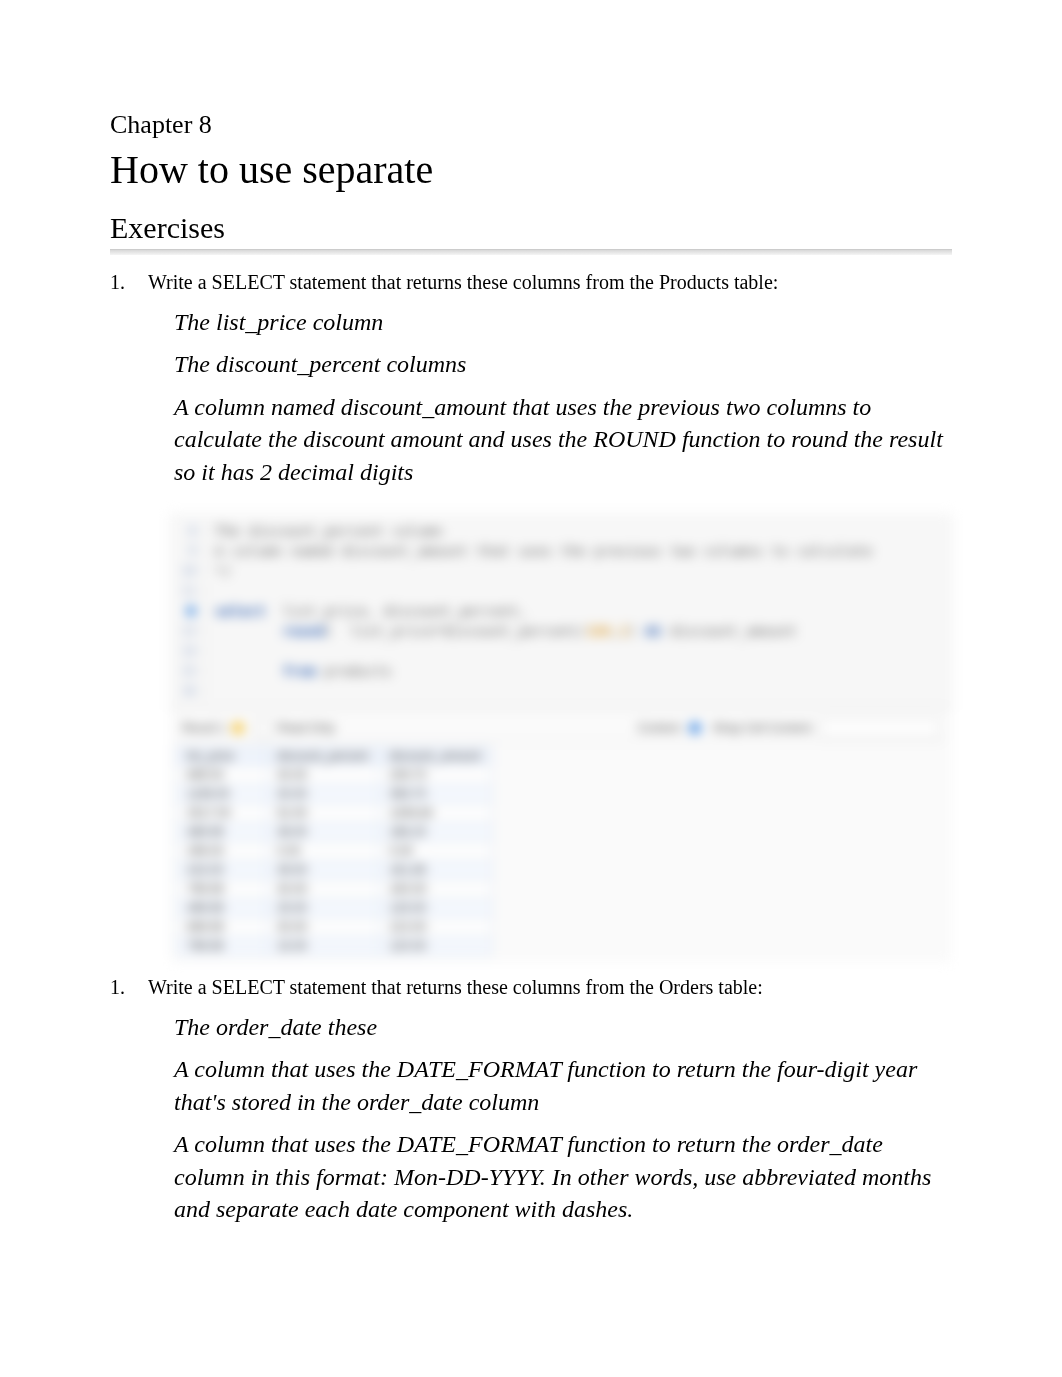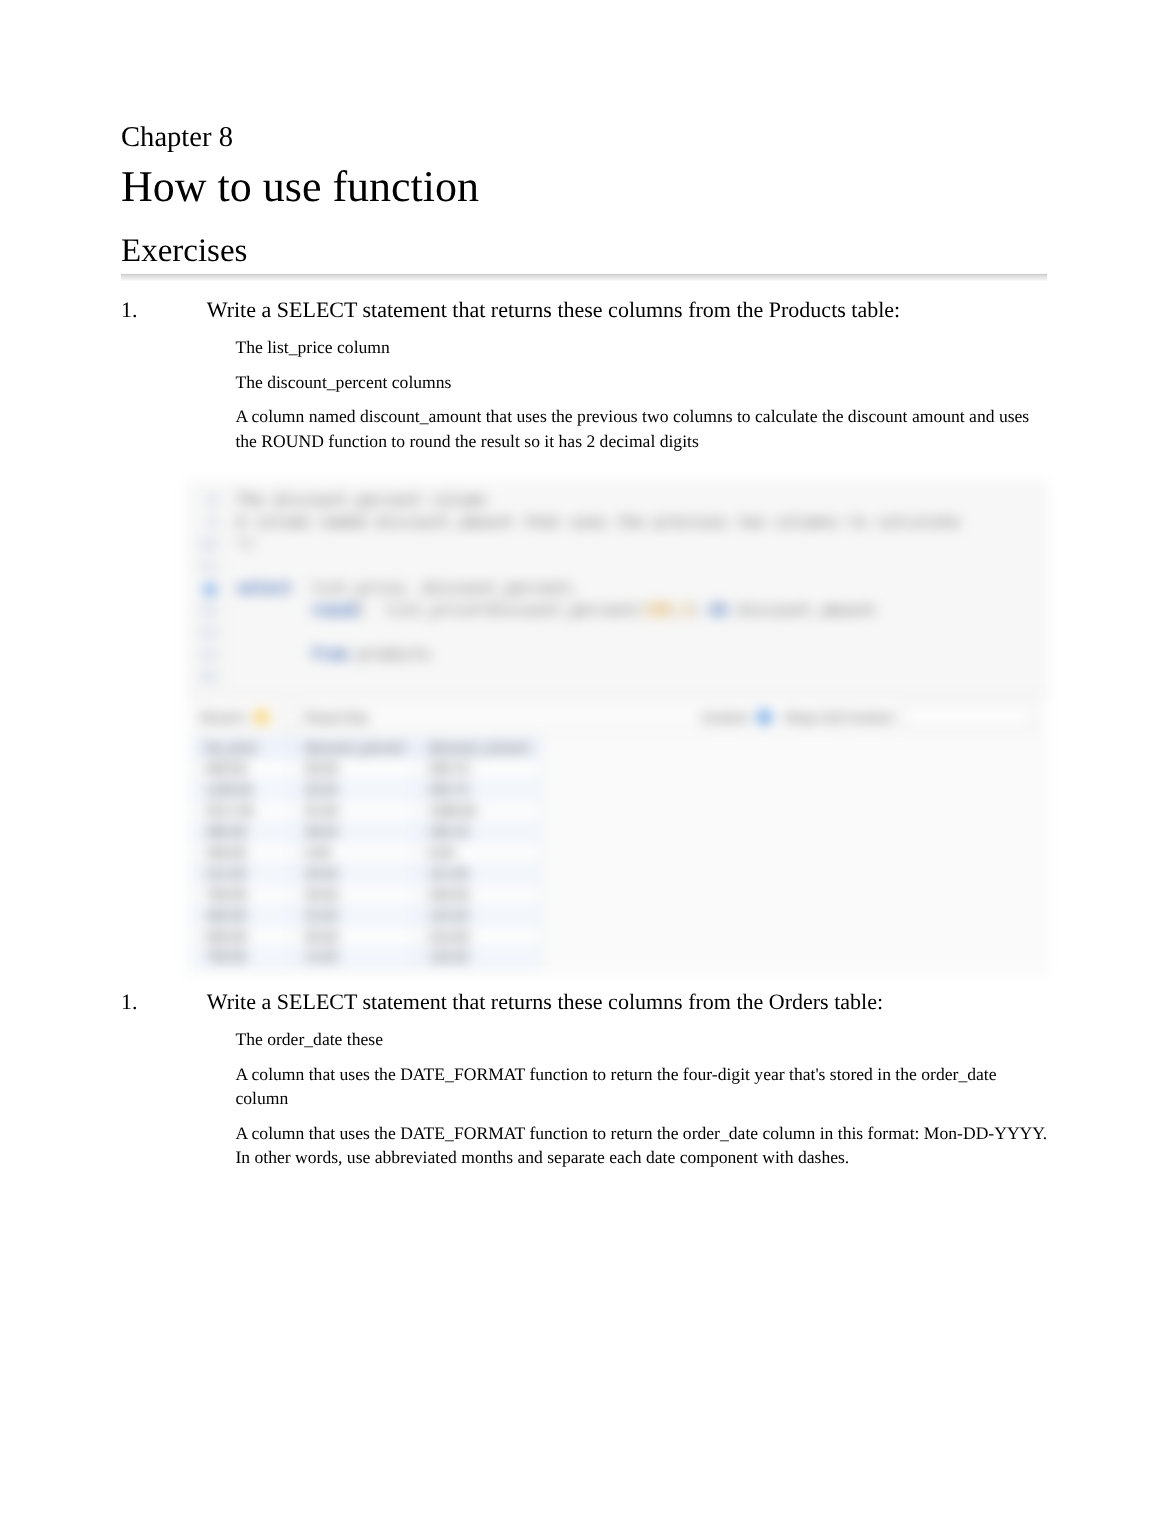--- a/index.html
+++ b/index.html
@@ -35,28 +35,29 @@
   .exercise {
     display: flex;
     font-size: 20px;
     line-height: 1.35;
     margin-bottom: 16px;
   }
   .exercise-num {
     width: 38px;
     flex-shrink: 0;
   }
-  .exercise-body { flex: 1; margin-left: 40px; }
+  .exercise-body { flex: 1; }
   .sub-list {
     padding-left: 26px;
     margin-top: 10px;
   }
   .sub-item {
     margin-bottom: 10px;
-    font-size: 16px;
+    font-size: 24px;
+    font-style: italic;
   }
   .blurred-block {
     margin: 8px 0 12px 60px;
     filter: blur(6px);
     user-select: none;
     pointer-events: none;
   }
   .code-area {
     background: #f7f7f7;
     font-family: Consolas, monospace;
@@ -132,21 +133,21 @@
     background: #fdfdfd;
     min-width: 90px;
   }
   .result-table th { background: #eef3fb; font-weight: normal; }
   .result-table tr:nth-child(even) td { background: #f3f7fd; }
 </style>
 </head>
 <body>
 
 <div class="chapter-label">Chapter 8</div>
-<div class="chapter-title">How to use function</div>
+<div class="chapter-title">How to use separate</div>
 <div class="section-title">Exercises</div>
 <div class="hr"></div>
 
 <div class="exercise">
   <div class="exercise-num">1.</div>
   <div class="exercise-body">
     <div>Write a SELECT statement that returns these columns from the Products table:</div>
     <div class="sub-list">
       <div class="sub-item">The list_price column</div>
       <div class="sub-item">The discount_percent columns</div>

